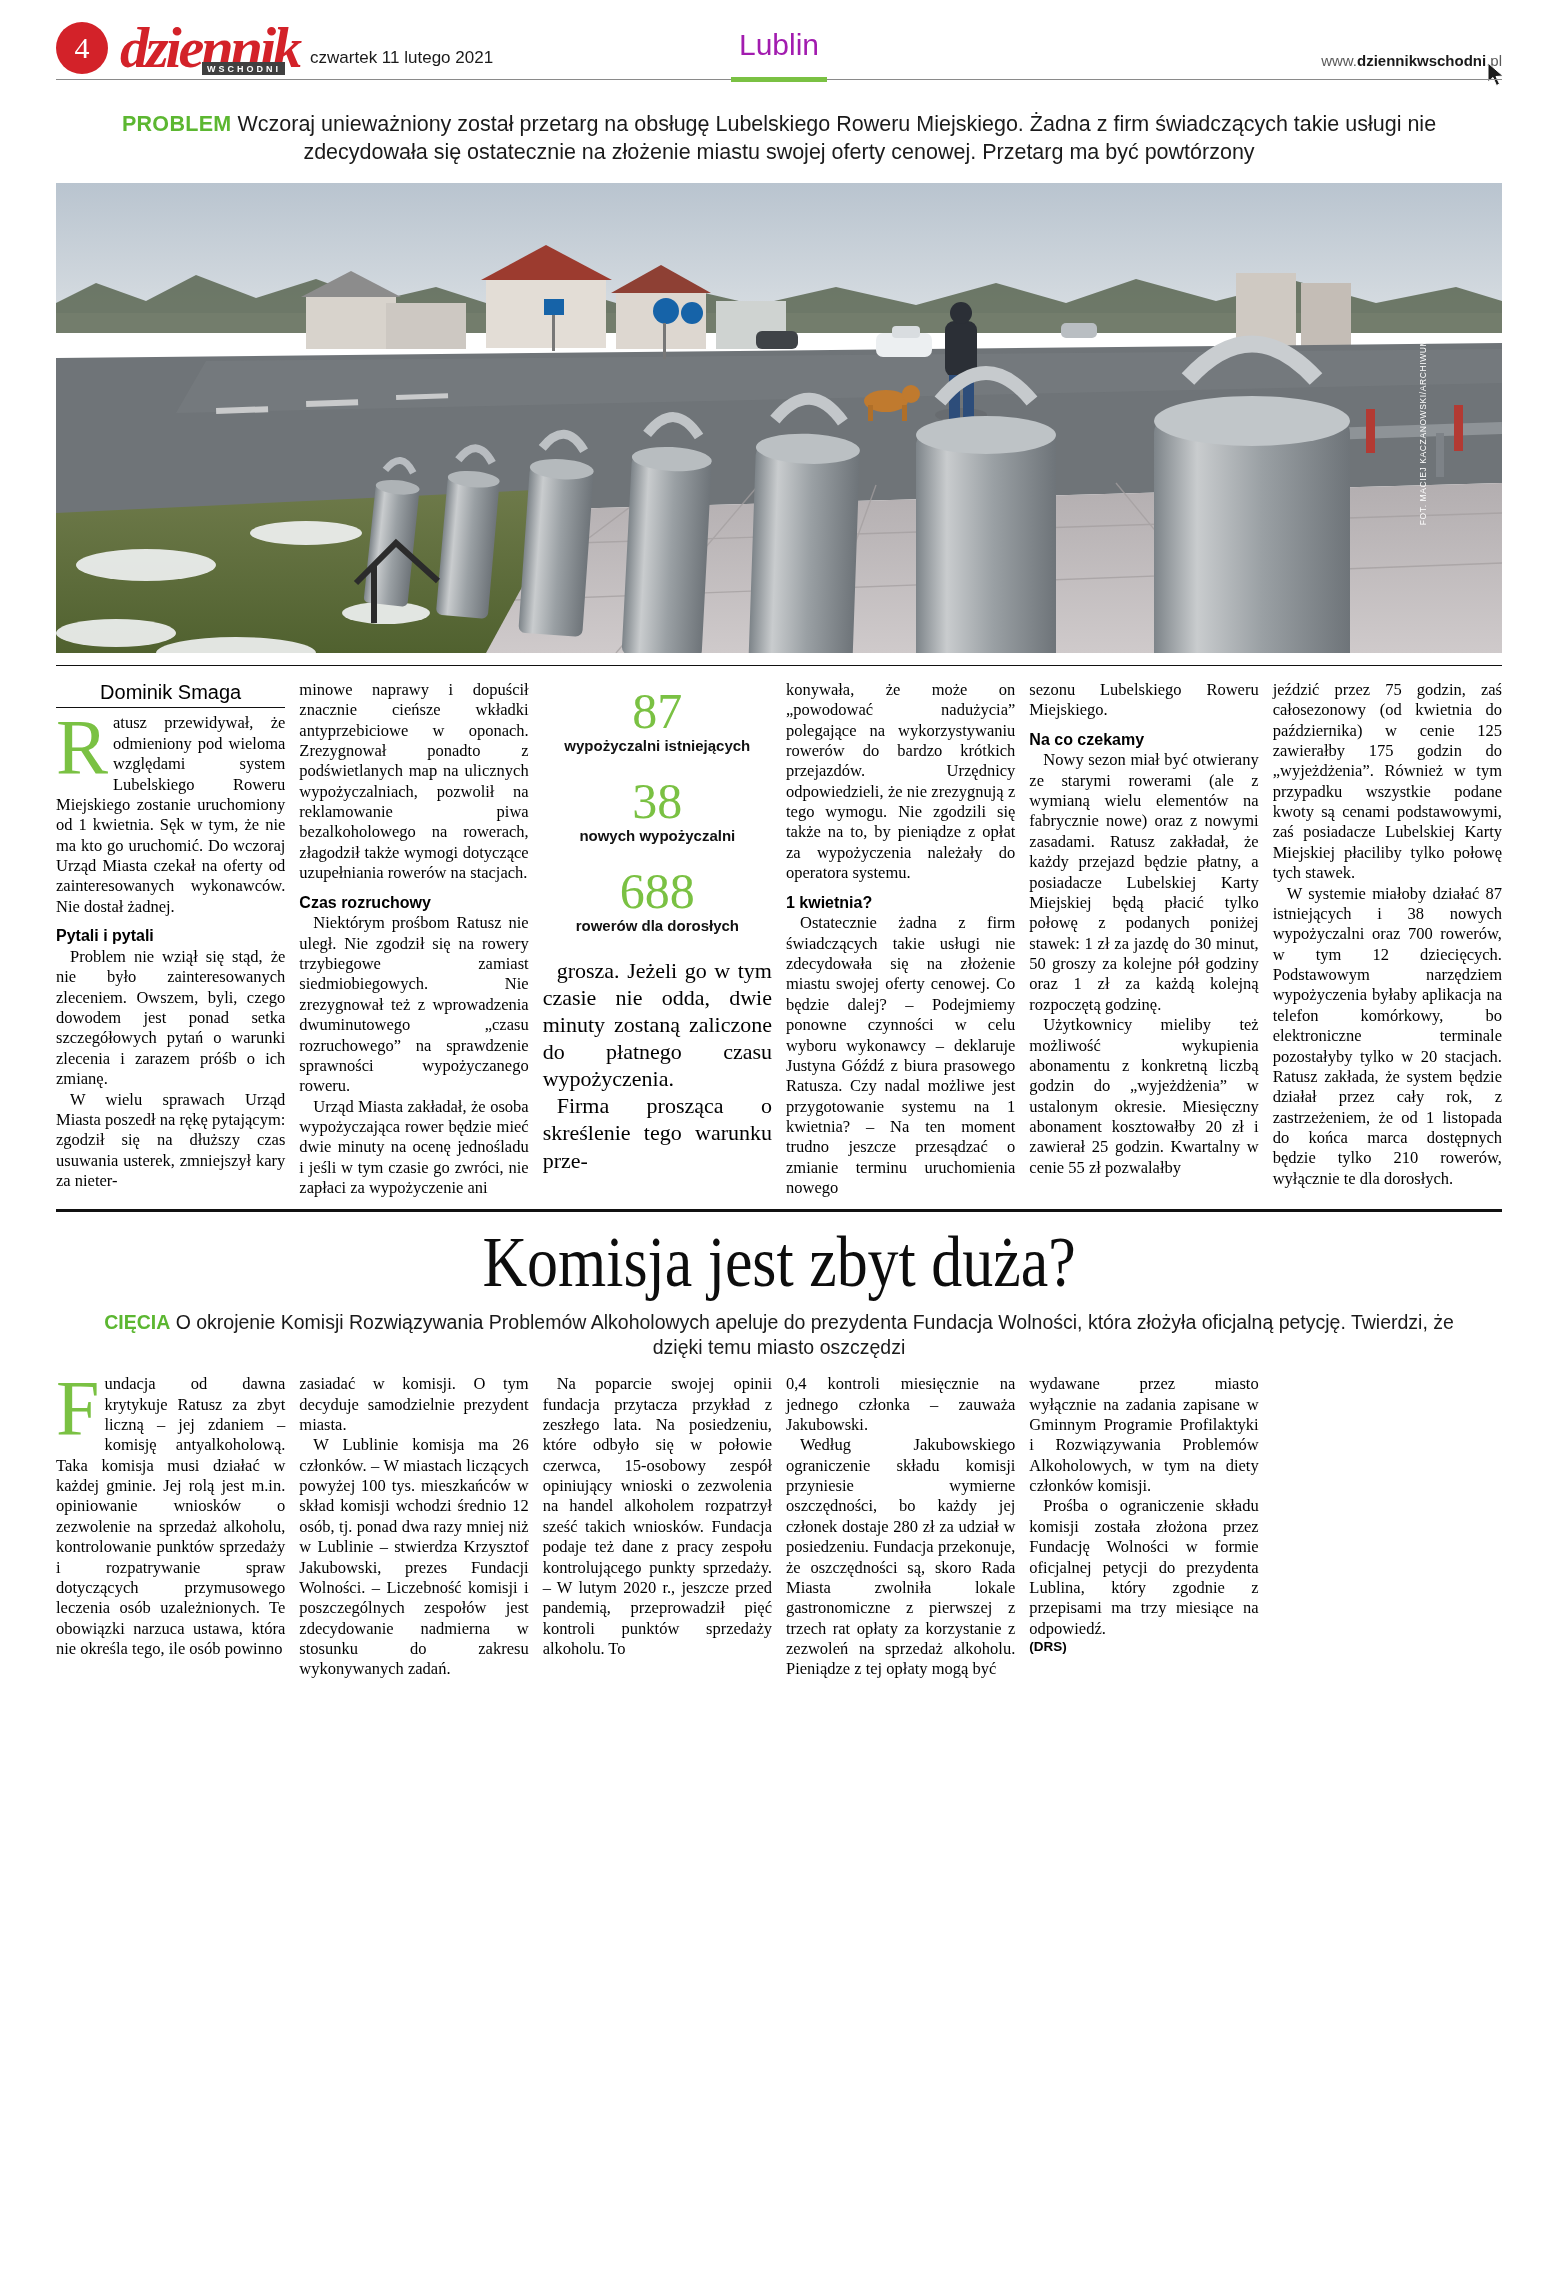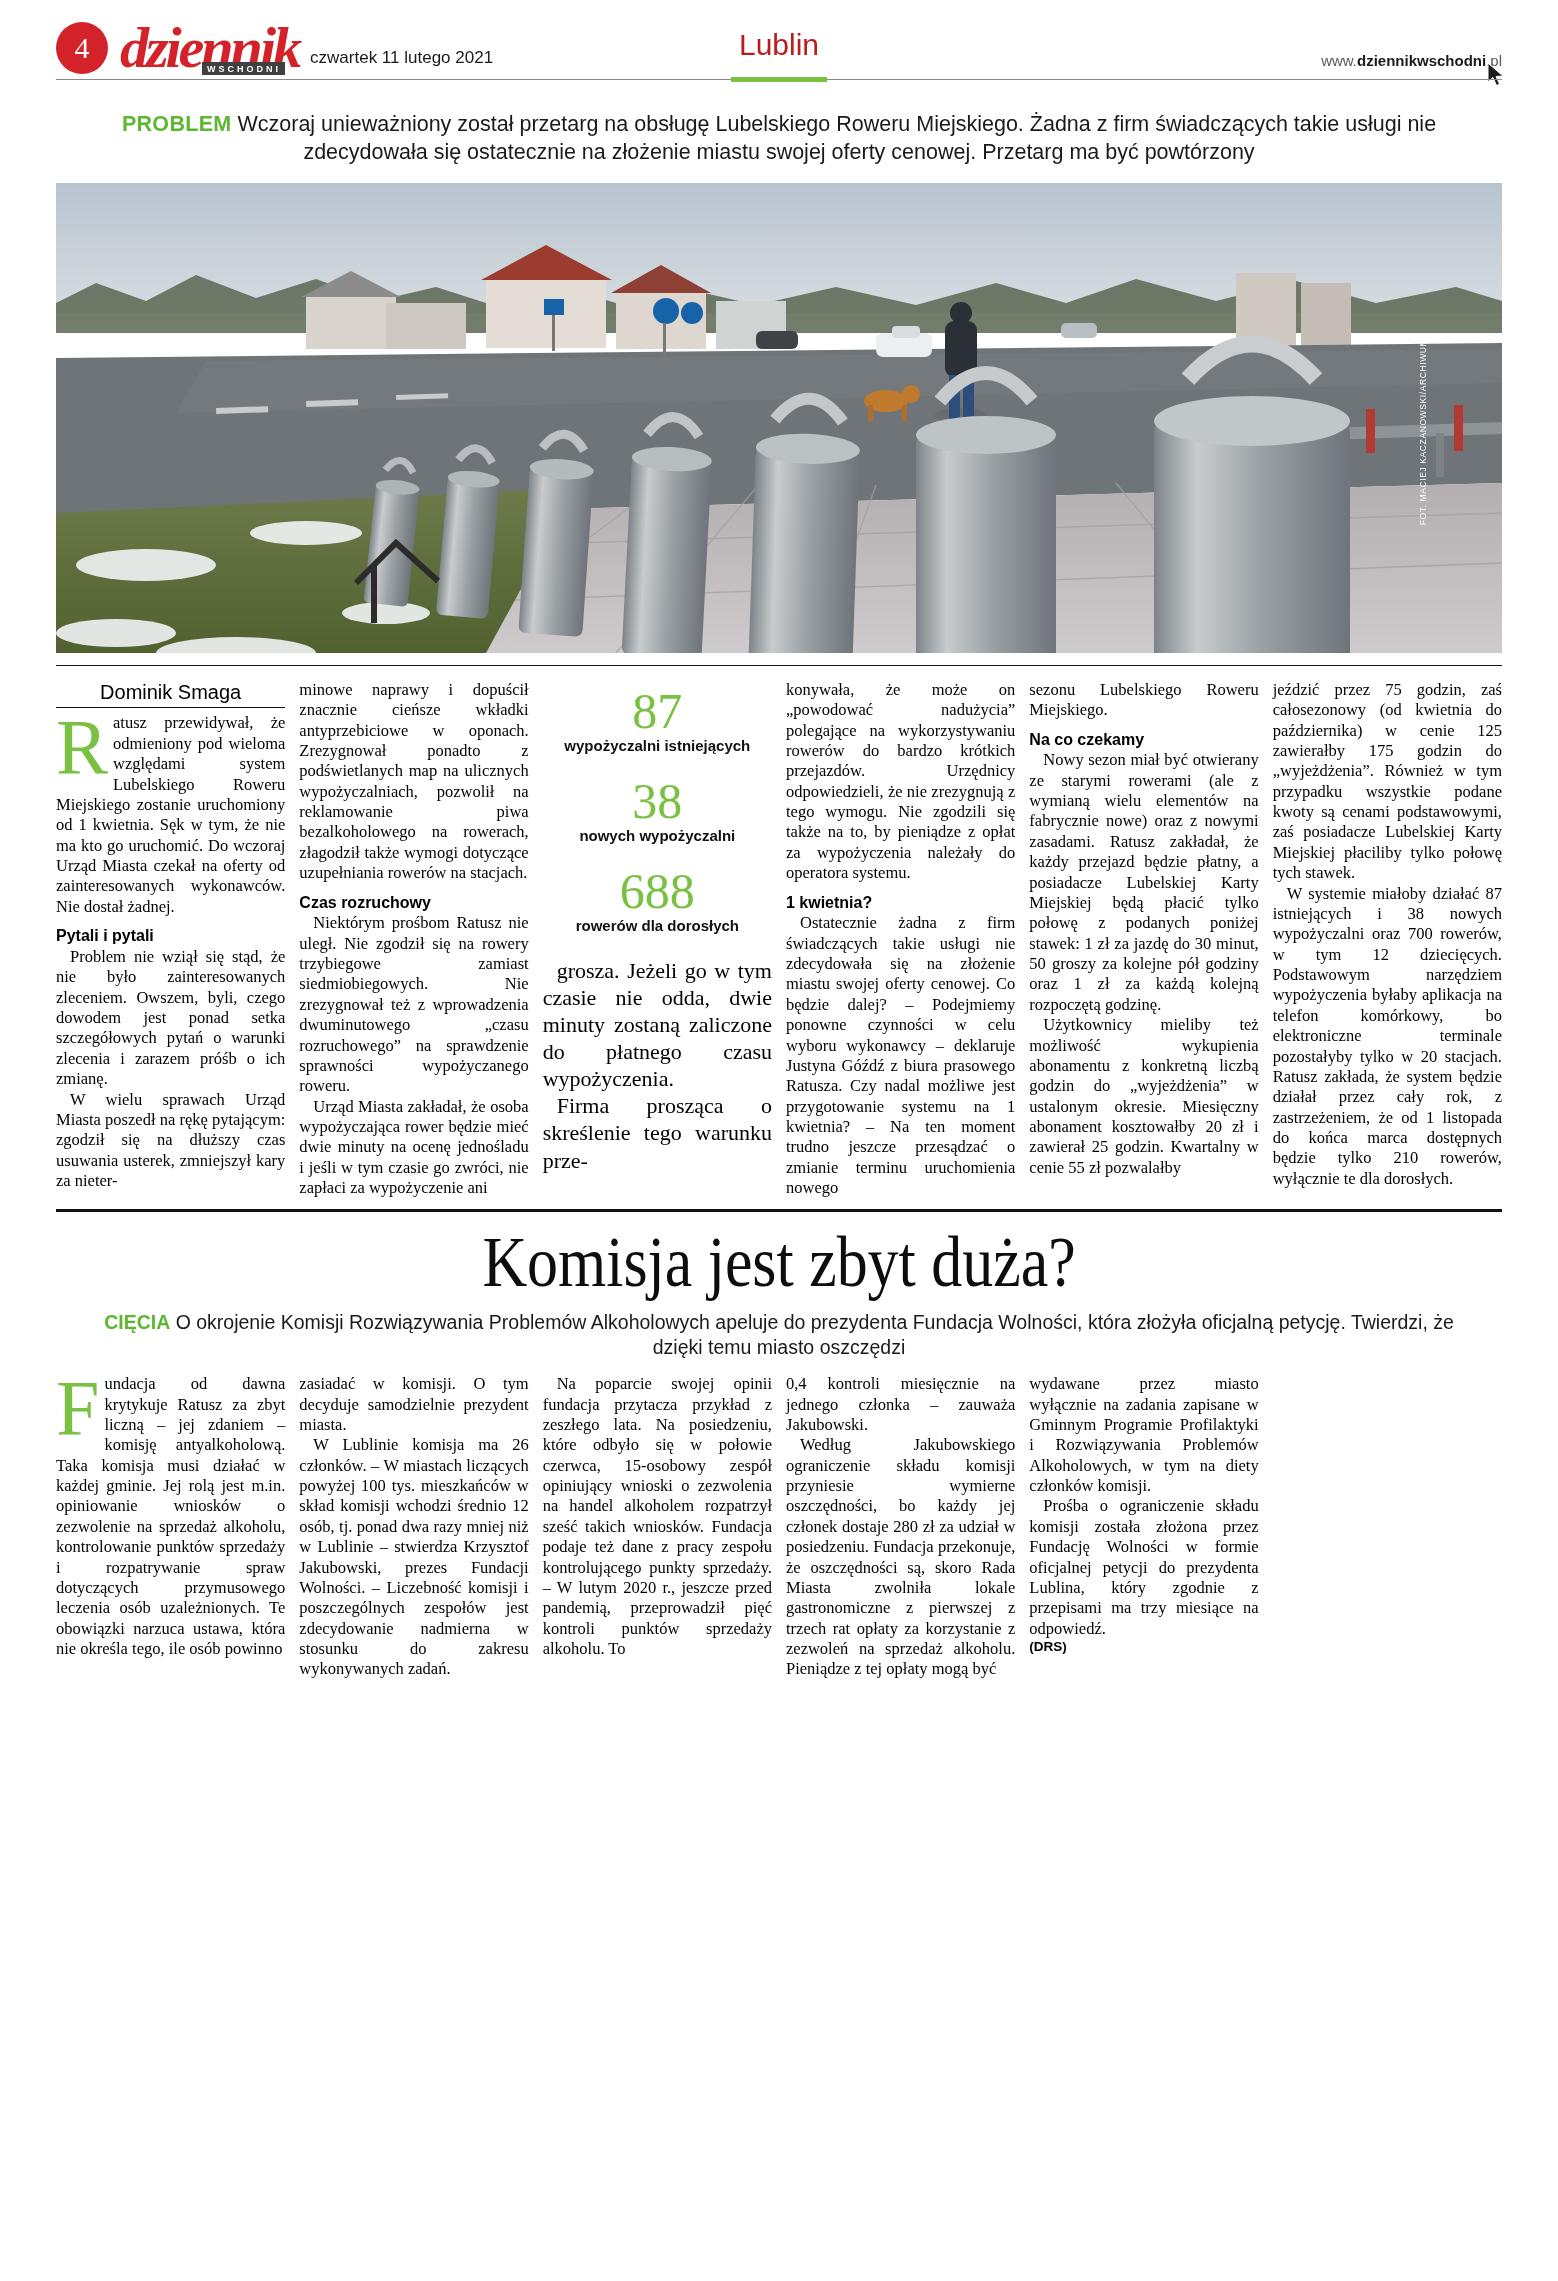--- a/index.html
+++ b/index.html
@@ -40,21 +40,21 @@
   }
   .mast-date {
     margin-left:18px; align-self:flex-end; padding-bottom:6px;
     font-family:"Liberation Sans", sans-serif;
     font-size:17px; color:#1a1a1a; white-space:nowrap;
   }
   .mast-center {
     position:absolute; left:0; right:0; top:28px;
     text-align:center;
     font-family:"Liberation Sans", sans-serif;
-    font-size:30px; color:#b91c1c; font-weight:400;
+    font-size:30px; color:#a21caf; font-weight:400;
   }
   .mast-url {
     position:absolute; right:0; top:52px;
     font-family:"Liberation Sans", sans-serif;
     font-size:15px; color:#5a5a5a; white-space:nowrap;
   }
   .mast-url b { color:#1a1a1a; font-weight:700; }
   .mast-rule {
     position:absolute; left:0; right:0; bottom:8px;
     height:1px; background:#8a8a8a;

